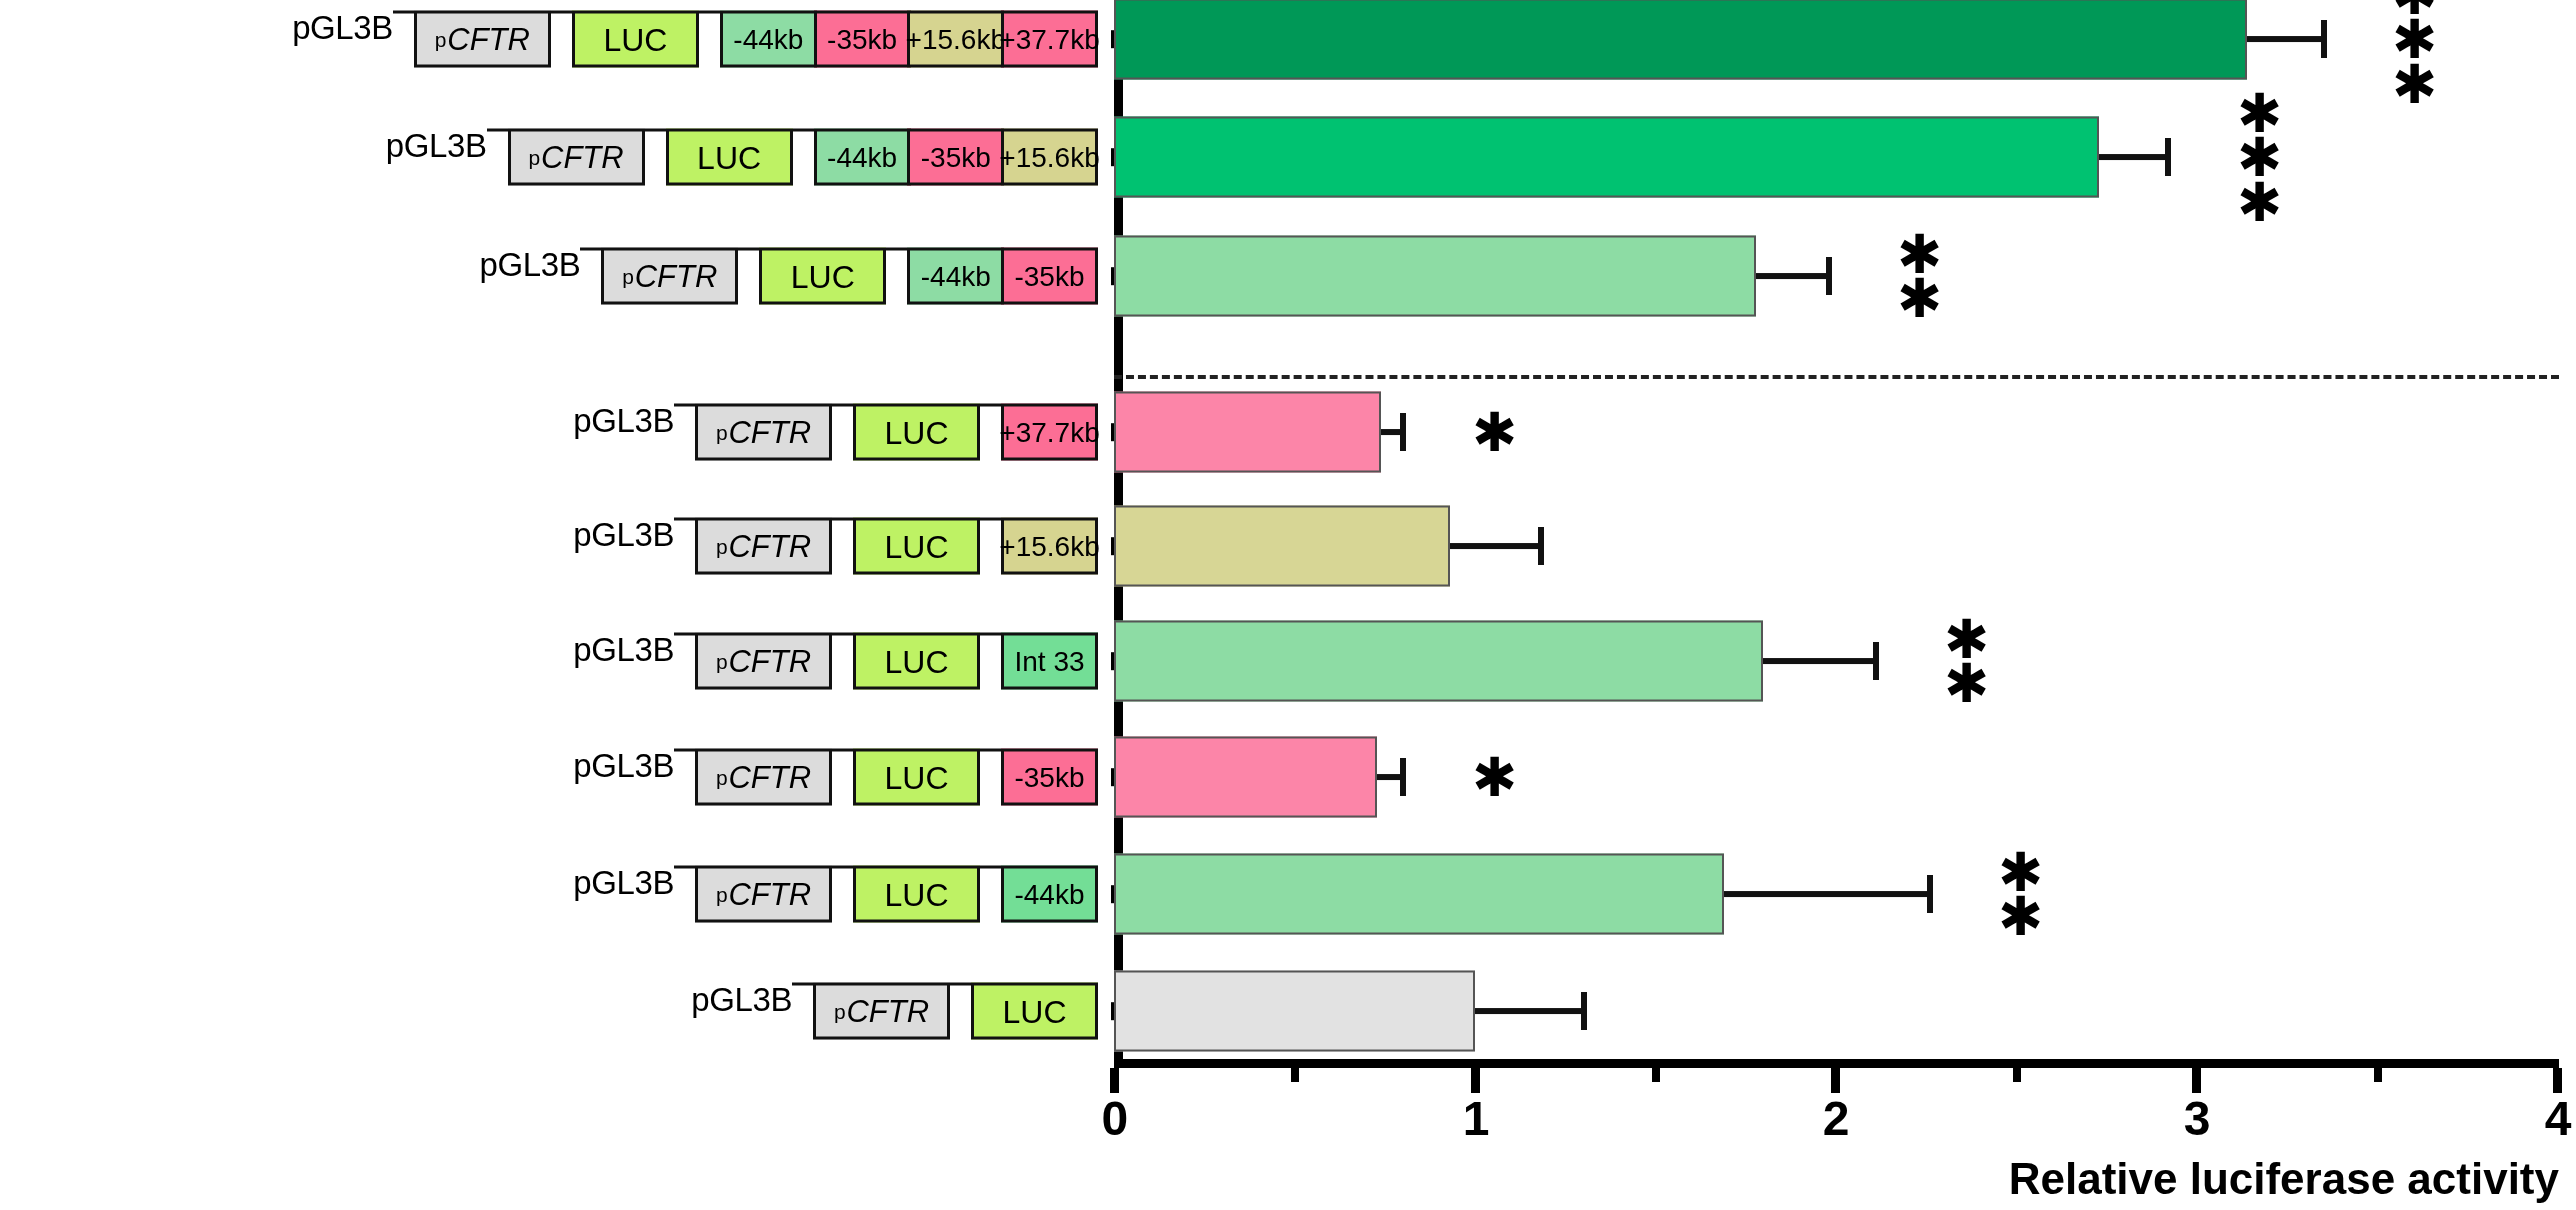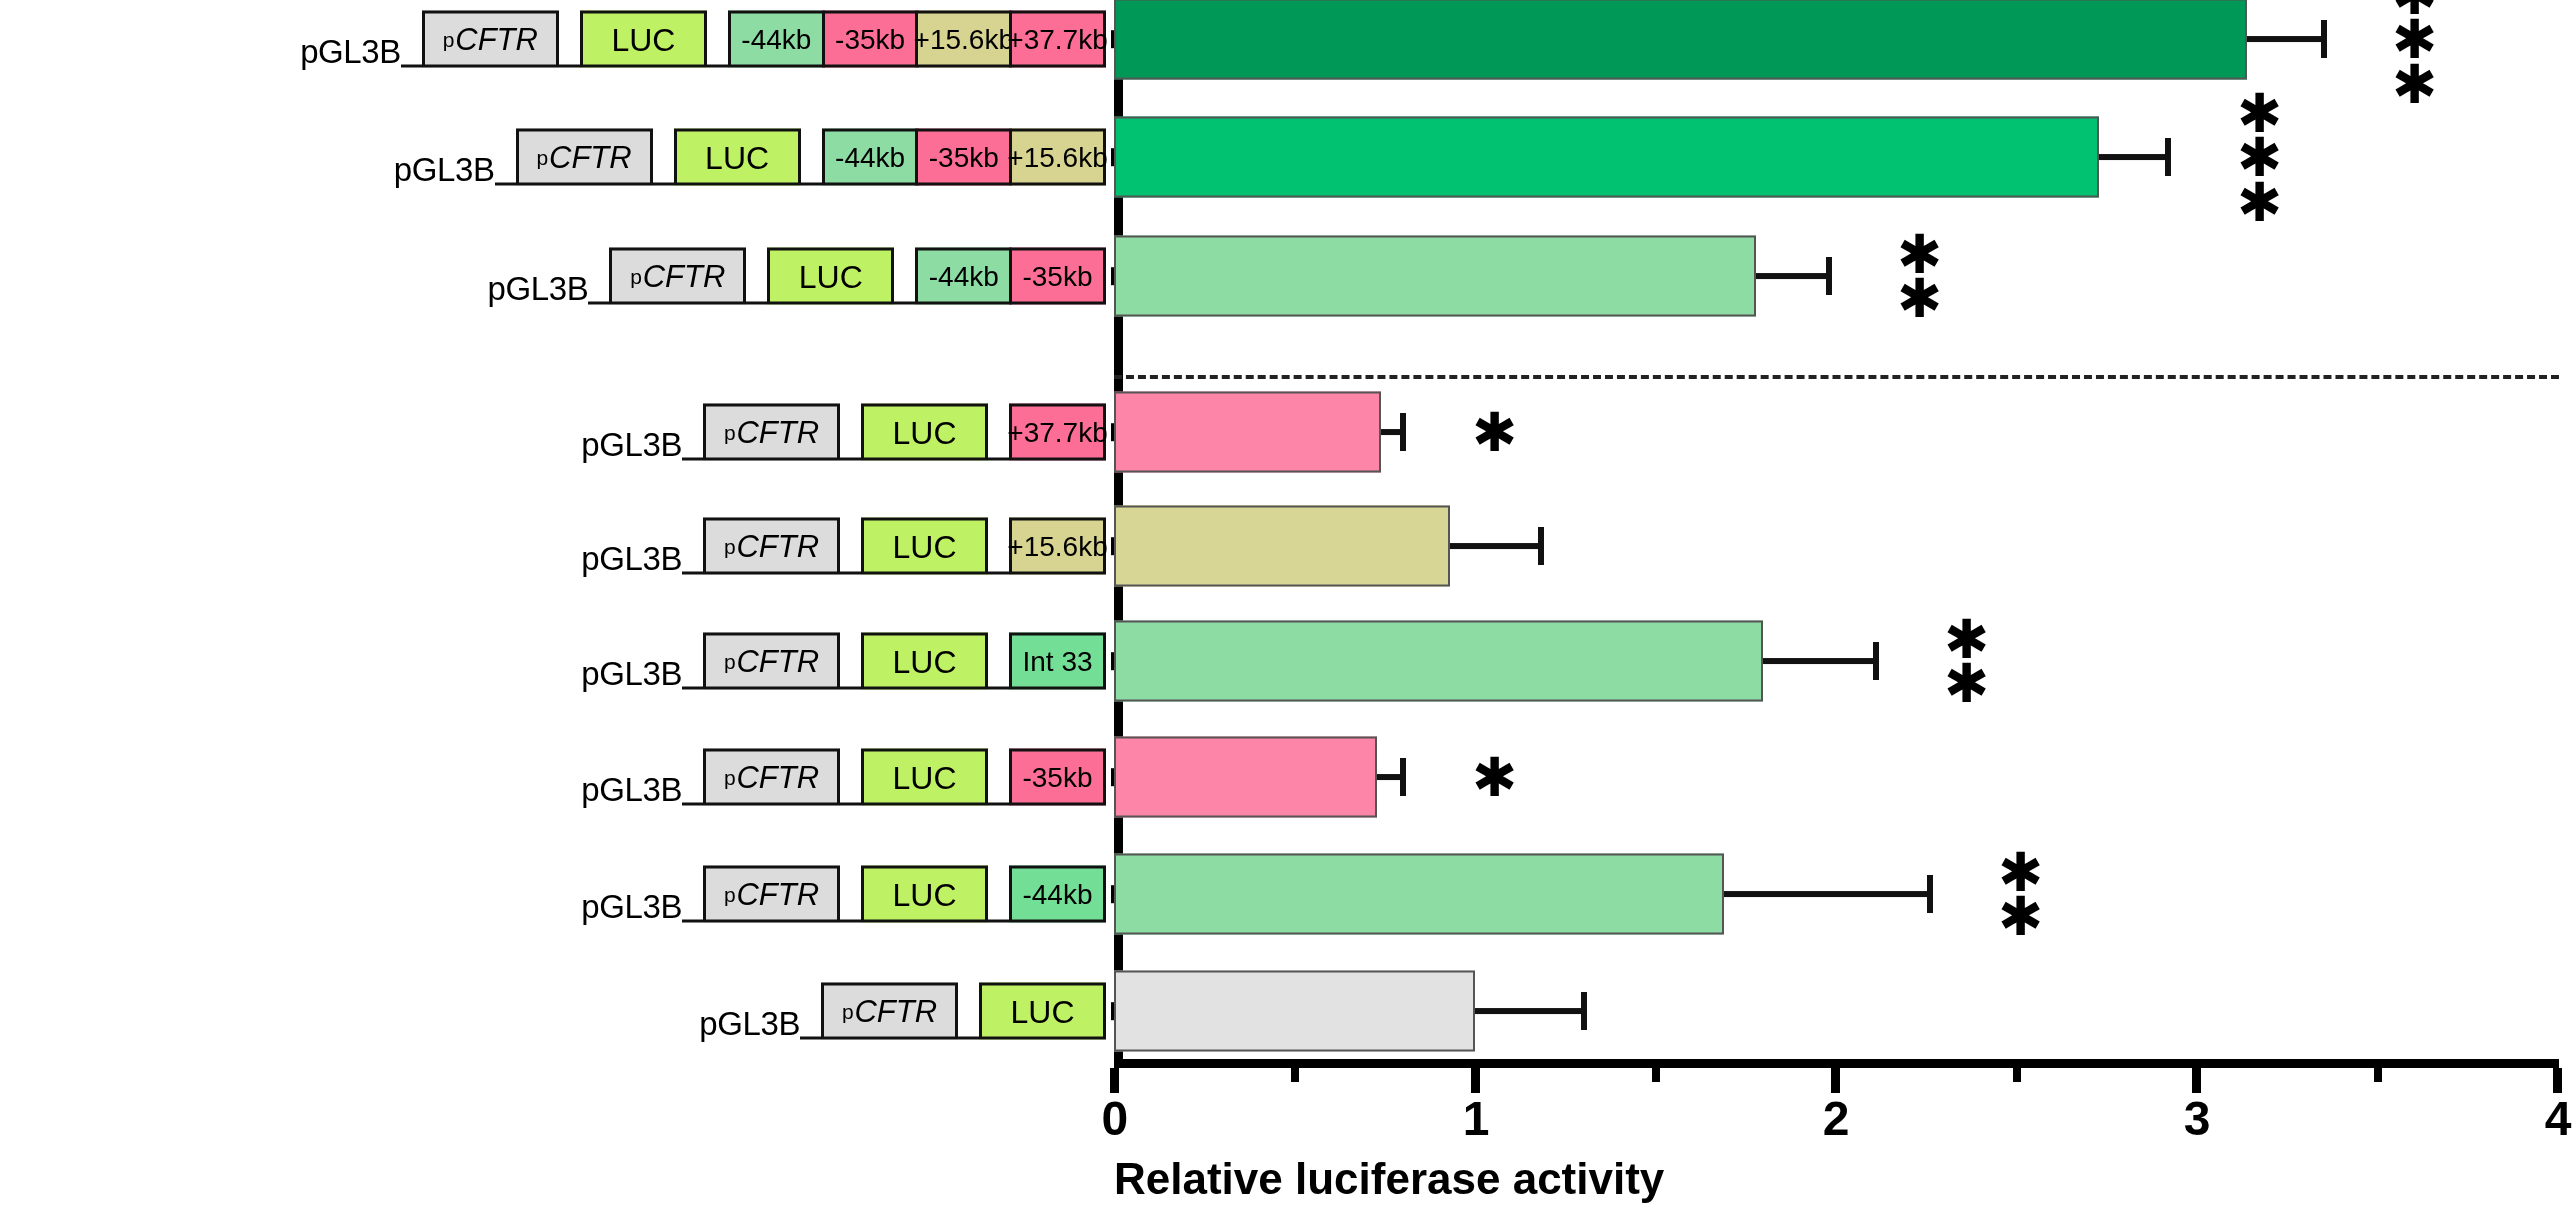--- a/index.html
+++ b/index.html
@@ -1,41 +1,41 @@
 <!DOCTYPE html>
 <html style="font-size:13.4px"><head>
 <meta charset="utf-8">
 <style>
   html,body{margin:0;padding:0;background:#fff;}
   body{width:2576px;height:1211px;font-family:"Liberation Sans",sans-serif;color:#000;overflow:hidden;}
   #fig{position:relative;width:2576px;height:1211px;}
 
   
   .rowwrap{position:absolute;left:0;width:1114px;height:0;}
-  .construct{position:absolute;right:8px;display:flex;align-items:flex-end;transform:translateY(-50%);white-space:nowrap;}
+  .construct{position:absolute;right:16px;display:flex;align-items:flex-start;transform:translateY(-50%);white-space:nowrap;}
   .plasmid-label{font-size:33px;line-height:1;letter-spacing:-0.4px;padding-right:0;color:#000;}
   .connector{width:21px;height:3.3px;background:#111;flex:0 0 auto;}
   .box{height:57px;border:3.3px solid #111;display:flex;align-items:center;justify-content:center;
        box-sizing:border-box;font-size:30px;line-height:1;flex:0 0 auto;}
   .box.promoter{width:137px;background:#dcdcdc;font-style:italic;font-size:31px;}
   .box.promoter .sup{font-style:normal;font-size:21px;vertical-align:5px;margin-right:0.8px;}
   .box.luc{width:127px;background:#bef264;font-style:normal;font-size:32px;}
   .enh-group{display:flex;flex:0 0 auto;}
   .box.enh{width:97px;font-size:28px;margin-left:-3.3px;}
   .box.enh:first-child{margin-left:0;}
 
   
   #plot{position:absolute;left:1114px;top:0;width:1462px;height:1211px;}
   .axis-v{position:absolute;left:0;top:6.7px;width:9.2px;height:1052px;background:#000;}
   .axis-h{position:absolute;left:0;top:1059px;height:9.2px;width:1445px;background:#000;}
   .tick-major{position:absolute;top:1068px;width:9.2px;height:25px;background:#000;}
   .tick-minor{position:absolute;top:1068px;width:7.5px;height:14.2px;background:#000;}
   .ticklabel{position:absolute;top:1095px;font-size:48px;font-weight:bold;line-height:1;
              transform:translateX(-50%);}
-  .axis-title{position:absolute;top:1157px;left:0;width:1445px;text-align:left;
+  .axis-title{position:absolute;top:1157px;left:0;width:1445px;text-align:right;
               font-size:44px;font-weight:bold;line-height:1;}
   .yticknub{position:absolute;left:-3.3px;width:22px;height:17.6px;background:#000;transform:translateY(-50%);}
 
   .bar{position:absolute;height:81px;border:2.5px solid #555;box-sizing:border-box;transform:translateY(-50%);left:0;}
   .errbar{position:absolute;height:5.9px;background:#111;transform:translateY(-50%);}
   .errcap{position:absolute;width:5.9px;height:38px;background:#111;transform:translateY(-50%);}
   .stars{position:absolute;transform:translateY(-50%);font-size:54px;line-height:.82;font-weight:normal;
          letter-spacing:0;text-align:center;}
   .stars span{display:block;}
   .dashline{position:absolute;left:0;width:1445px;height:0;border-top:4.2px dashed #222;}

